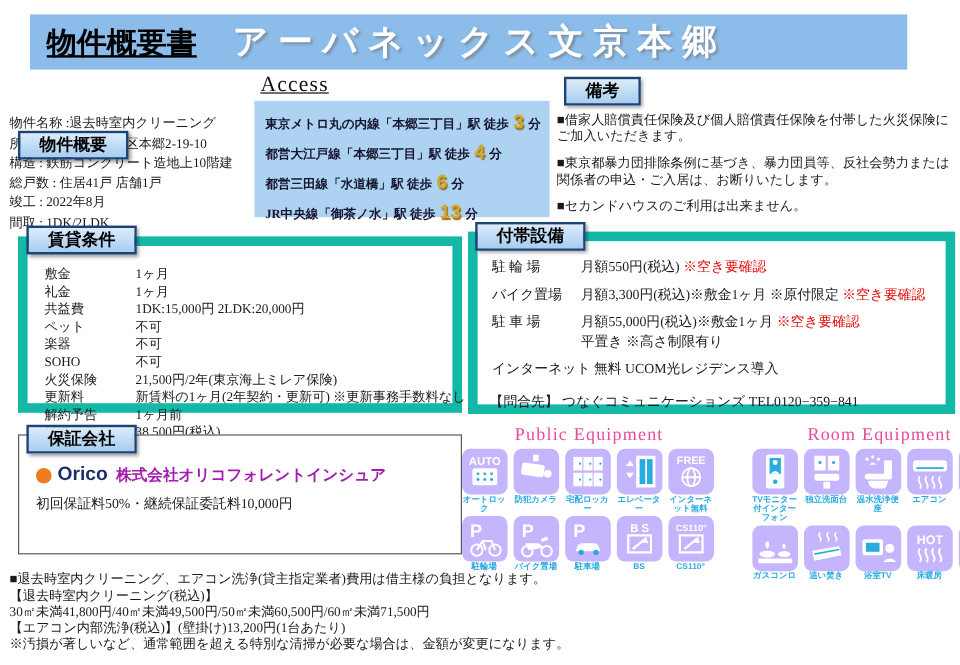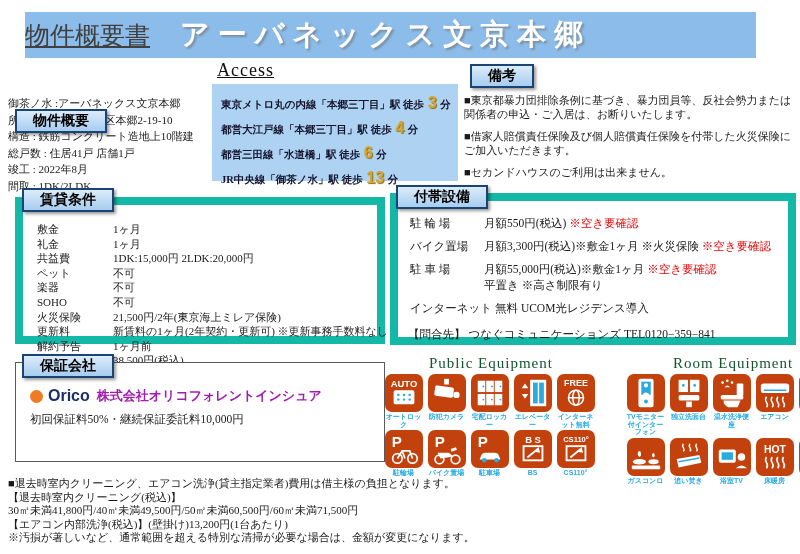--- a/index.html
+++ b/index.html
@@ -2,21 +2,21 @@
 <html><head>
 <meta charset="utf-8">
 <style>
   html,body{margin:0;padding:0;background:#fff;}
   #page{position:relative;width:800px;height:554px;background:#ffffff;overflow:hidden;
         font-family:"Liberation Serif","DejaVu Serif",serif;color:#1a1a1a;}
 
   
   .banner{position:absolute;left:25px;top:12px;width:731px;height:46px;background:#8cbce9;
           display:flex;align-items:center;}
-  .doc-title{font-size:25px;font-weight:normal;color:#404040;
+  .doc-title{margin-left:14px;font-size:25px;font-weight:bold;color:#000000;
              text-decoration:underline;white-space:nowrap;}
   .building-name{margin-left:30px;font-size:29px;font-weight:bold;color:#ffffff;
                  letter-spacing:8px;white-space:nowrap;text-shadow:2px 2px 2px rgba(110,110,110,.55);}
 
   
   .tab{position:absolute;z-index:5;background:linear-gradient(#dcecfa,#a6cdf0);
        border:2px solid #1b4474;box-shadow:2px 2px 3px rgba(0,0,0,.4);
        font-family:"Liberation Sans",sans-serif;font-size:14px;font-weight:bold;color:#000;
        padding:1px 16px;white-space:nowrap;}
 
@@ -53,68 +53,68 @@
   .f-contact{margin-top:12px;margin-left:10px;font-size:11.5px;}
 
   
   .orico-line{padding:24px 0 0 14px;display:flex;align-items:center;font-family:"Liberation Sans",sans-serif;}
   .orico-dot{width:13px;height:13px;border-radius:50%;background:#f07b21;margin-right:5px;flex:0 0 auto;}
   .orico-word{font-size:16px;font-weight:bold;color:#1d2f6b;margin-right:7px;}
   .orico-company{font-size:13px;font-weight:bold;color:#a21caf;}
   .guarantee-desc{padding:7px 0 0 14px;font-size:11.5px;}
 
   
-  .equip-head{position:absolute;width:216px;text-align:center;font-size:15px;color:#14532d;letter-spacing:1px;}
+  .equip-head{position:absolute;width:216px;text-align:center;font-size:15px;color:#ec4899;letter-spacing:1px;}
   #pub-head{left:383px;top:355px;}
   #room-head{left:625px;top:355px;}
   .icon-grid{position:absolute;top:374px;display:grid;grid-template-columns:repeat(5,41px);grid-column-gap:2px;grid-row-gap:2px;}
   #pub-grid{left:383px;}
   #room-grid{left:625px;}
   .icell{width:41px;text-align:center;}
-  .ibox{width:38px;height:38px;margin:0 auto;background:#c2410c;border-radius:7px;
+  .ibox{width:38px;height:38px;margin:0 auto;background:#c4b5fd;border-radius:7px;
         display:flex;align-items:center;justify-content:center;overflow:hidden;}
   .ibox svg{display:block;}
   .ilab{font-family:"Liberation Sans",sans-serif;font-size:7px;line-height:7.5px;color:#29abe2;
         margin-top:1px;font-weight:bold;}
 
   
   #notes{position:absolute;left:8px;top:477px;width:640px;font-size:11px;line-height:13.6px;white-space:nowrap;}
 </style>
 </head>
 <body>
 
 <div id="page">
 
   <div class="banner">
     <span class="doc-title">物件概要書</span>
     <span class="building-name">アーバネックス文京本郷</span>
   </div>
 
   <div class="tab" style="left:15px;top:66px;margin-top:43px;">物件概要</div>
   <div id="prop-lines">
-      <div>御茶ノ水 :アーバネックス文京本郷</div>
+      <div>物件名称 :退去時室内クリーニング</div>
       <div>所在地 : 東京都文京区本郷2-19-10</div>
       <div>構造 : 鉄筋コンクリート造地上10階建</div>
       <div>総戸数 : 住居41戸  店舗1戸</div>
       <div>竣工 : 2022年8月</div>
       <div>間取 : 1DK/2LDK</div>
     </div>
 
   <div class="access-title">Access</div>
   <div class="access-box">
       <div class="acc-line"><span>東京メトロ丸の内線「本郷三丁目」駅 徒歩 </span><span class="acc-num">3</span><span> 分</span></div>
       <div class="acc-line"><span>都営大江戸線「本郷三丁目」駅 徒歩 </span><span class="acc-num">4</span><span> 分</span></div>
       <div class="acc-line"><span>都営三田線「水道橋」駅 徒歩 </span><span class="acc-num">6</span><span> 分</span></div>
       <div class="acc-line"><span>JR中央線「御茶ノ水」駅 徒歩 </span><span class="acc-num">13</span><span> 分</span></div>
     </div>
 
   <div class="tab" style="left:470px;top:64px;">備考</div>
   <div id="remarks">
+      <p>■借家人賠償責任保険及び個人賠償責任保険を付帯した火災保険にご加入いただきます。</p>
       <p>■東京都暴力団排除条例に基づき、暴力団員等、反社会勢力または関係者の申込・ご入居は、お断りいたします。</p>
-      <p>■借家人賠償責任保険及び個人賠償責任保険を付帯した火災保険にご加入いただきます。</p>
       <p>■セカンドハウスのご利用は出来ません。</p>
     </div>
 
   <div class="box" id="rental-box">
     <div id="rental-rows">
         <div><span class="r-label">敷金</span><span>1ヶ月</span></div>
         <div><span class="r-label">礼金</span><span>1ヶ月</span></div>
         <div><span class="r-label">共益費</span><span>1DK:15,000円  2LDK:20,000円</span></div>
         <div><span class="r-label">ペット</span><span>不可</span></div>
         <div><span class="r-label">楽器</span><span>不可</span></div>
@@ -123,21 +123,21 @@
         <div><span class="r-label">更新料</span><span>新賃料の1ヶ月(2年契約・更新可) ※更新事務手数料なし</span></div>
         <div><span class="r-label">解約予告</span><span>1ヶ月前</span></div>
         <div><span class="r-label">鍵交換費</span><span>38,500円(税込)</span></div>
       </div>
   </div>
   <div class="tab" style="left:22px;top:188px;">賃貸条件</div>
 
   <div class="box" id="facility-box">
     <div id="facility-rows">
         <div class="f-row"><span class="f-label">駐 輪 場</span><span>月額550円(税込) </span><span class="f-red">※空き要確認</span></div>
-        <div class="f-row"><span class="f-label">バイク置場</span><span>月額3,300円(税込)※敷金1ヶ月 ※火災保険 </span><span class="f-red">※空き要確認</span></div>
+        <div class="f-row"><span class="f-label">バイク置場</span><span>月額3,300円(税込)※敷金1ヶ月 ※原付限定 </span><span class="f-red">※空き要確認</span></div>
         <div class="f-row"><span class="f-label">駐 車 場</span><span>月額55,000円(税込)※敷金1ヶ月 </span><span class="f-red">※空き要確認</span><div class="f-sub">平置き ※高さ制限有り</div></div>
         <div class="f-row"><span class="f-label">インターネット</span><span> 無料 UCOM光レジデンス導入</span></div>
       </div>
     <div class="f-contact">【問合先】 つなぐコミュニケーションズ TEL0120−359−841</div>
   </div>
   <div class="tab" style="left:396px;top:185px;">付帯設備</div>
 
   <div class="box" id="guarantee-box">
     <div class="orico-line">
       <span class="orico-dot"></span>

